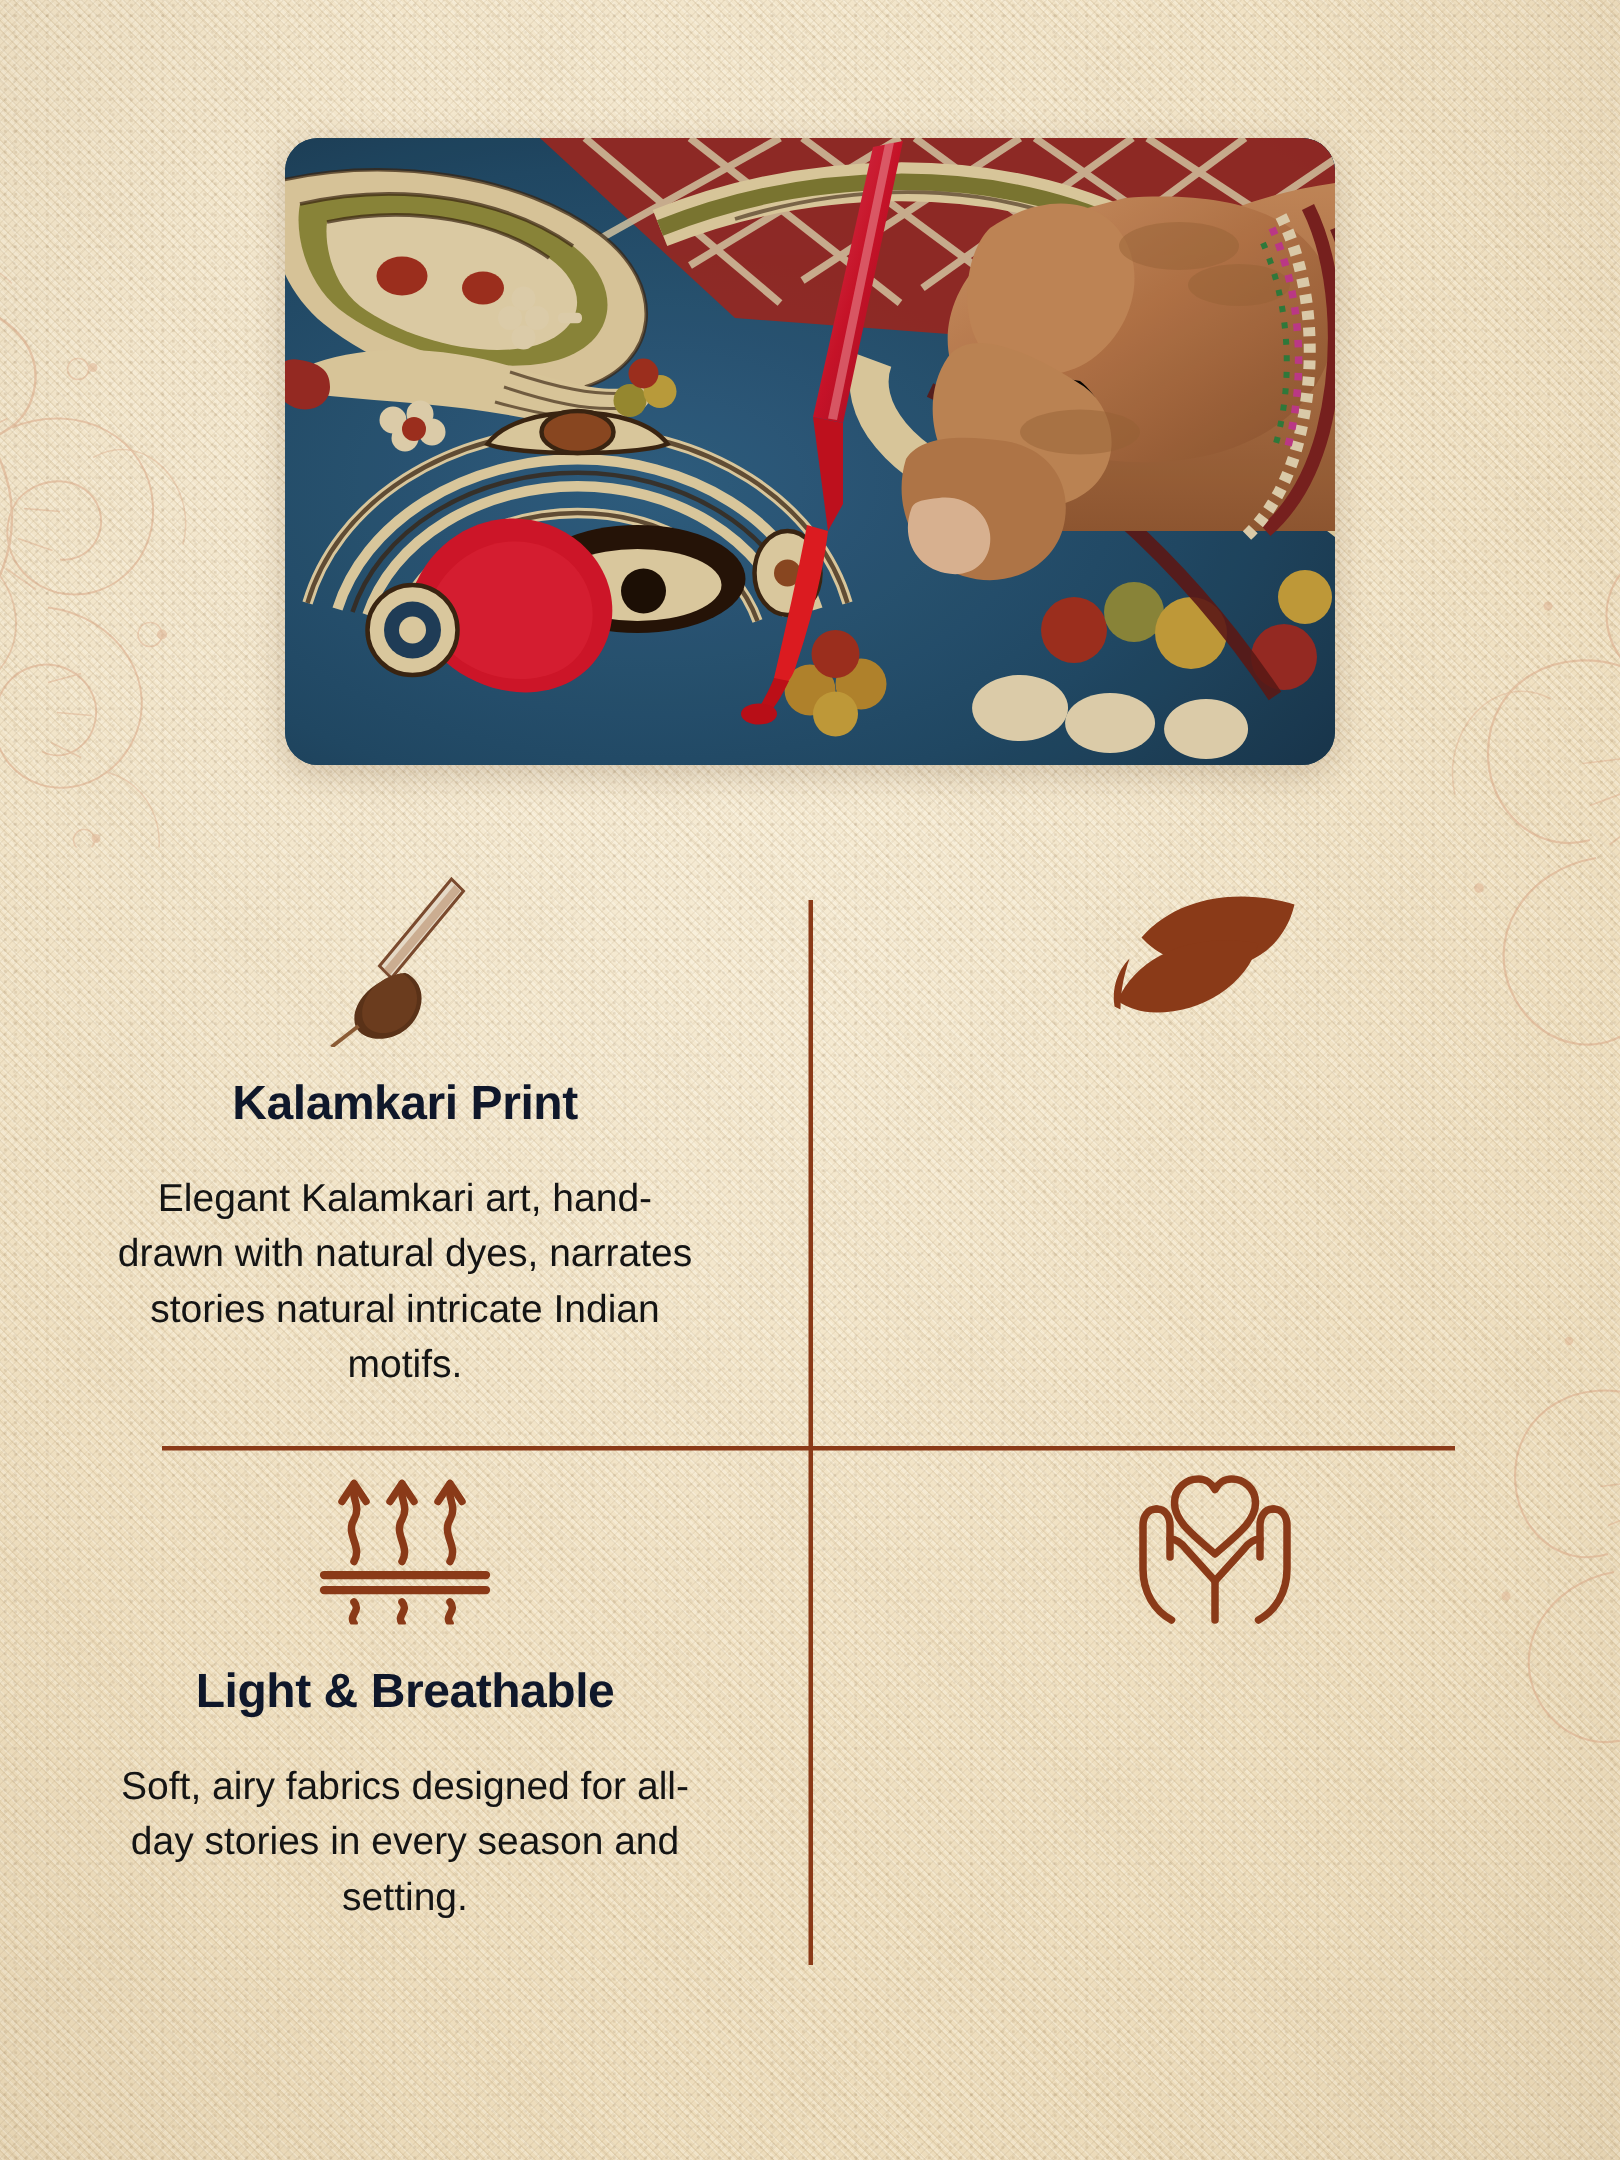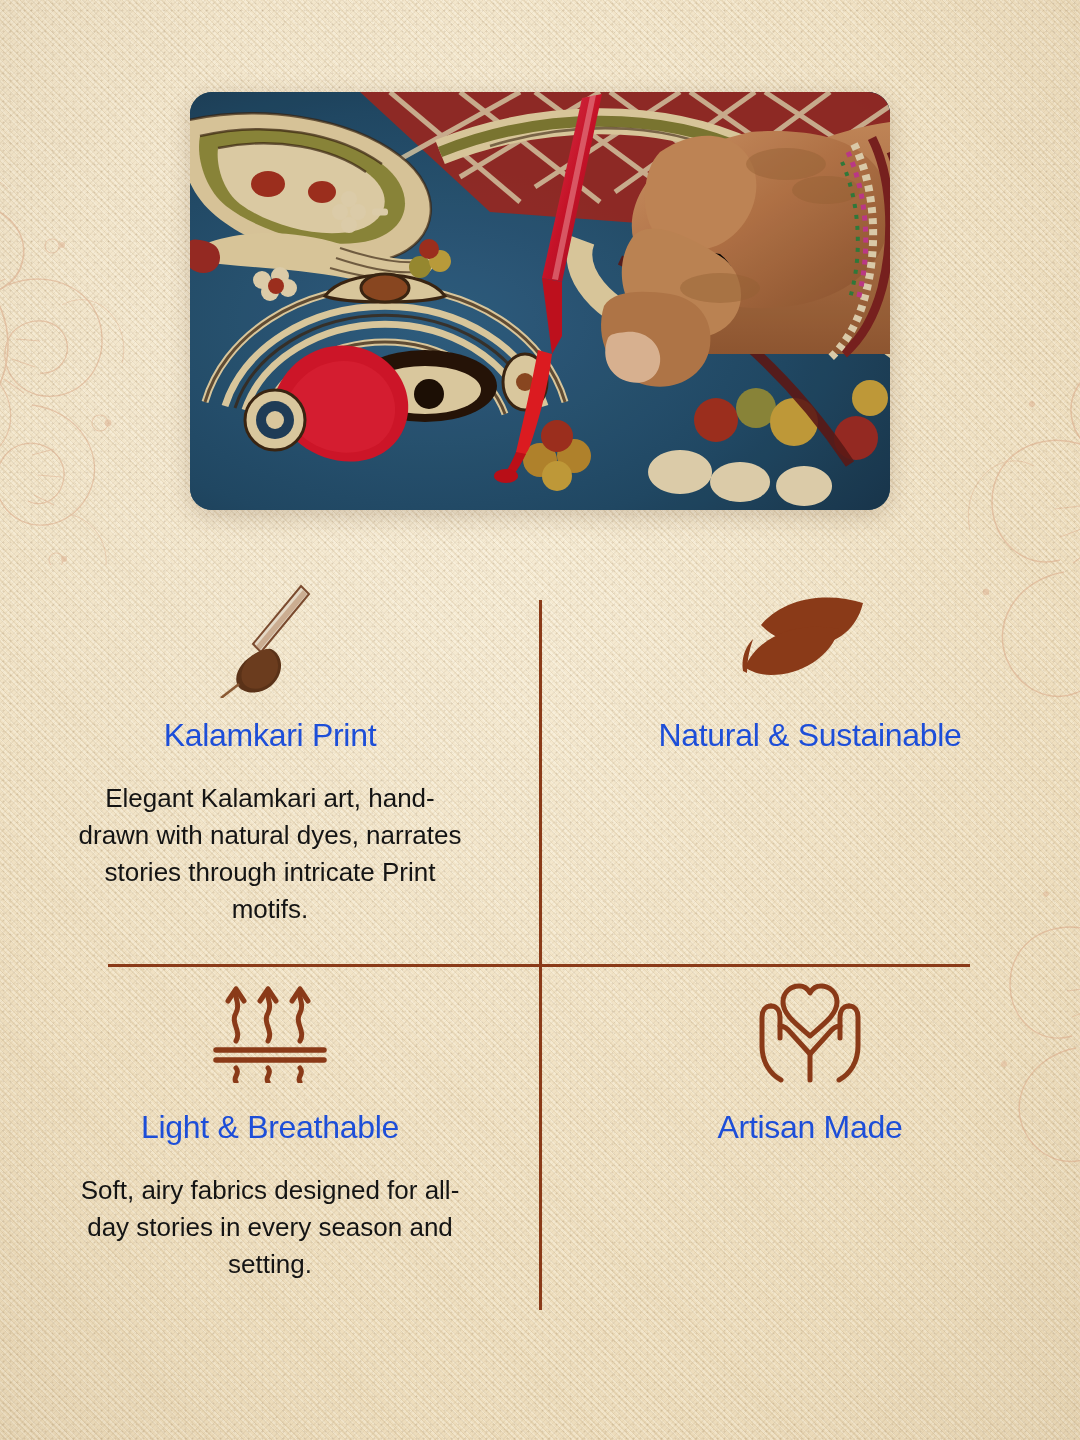--- a/index.html
+++ b/index.html
@@ -78,22 +78,22 @@
     display:flex; flex-direction:column; align-items:center;
     text-align:center;
   }
   .cell .icon{
     height:120px;
     display:flex; align-items:center; justify-content:center;
     margin-top:4px;
   }
   .cell.r2 .icon{ height:110px; margin-top:10px; }
   .title{
-    color:#1d4ed8;
-    font-weight:normal;
+    color:#0f172a;
+    font-weight:bold;
     font-size:32px;
     letter-spacing:-.3px;
     margin-top:18px;
   }
   .cell.r2 .title{ margin-top:24px; }
   .body{
     color:#141414;
     font-size:26px;
     line-height:1.42;
     margin-top:26px;
@@ -436,32 +436,31 @@
         <g>
           <path d="M86,6 L94,14 L46,72 L38,64 Z" fill="#E5D9C6" stroke="#7A4A2E" stroke-width="2"></path>
           <path d="M88,10 L92,14 L45,70 L41,66 Z" fill="#B9906E" opacity=".6"></path>
           <path d="M46,72 C30,76 18,92 22,104 C26,114 44,116 56,106 C68,96 70,78 58,70 C54,67 50,70 46,72 Z" fill="#5A3218"></path>
           <path d="M48,70 C34,74 24,88 27,100 C30,110 45,112 55,103 C65,94 66,79 56,71 C53,68 51,69 48,70 Z" fill="#6B3C1E"></path>
           <path d="M24,104 L6,118" stroke="#8A5A34" stroke-width="2.6" fill="none"></path>
         </g>
       </svg>
     </div>
     <div class="title">Kalamkari Print</div>
-    <div class="body">Elegant Kalamkari art, hand-drawn with natural dyes, narrates stories through intricate Print motifs.</div>
+    <div class="body">Elegant Kalamkari art, hand-drawn with natural dyes, narrates stories natural intricate Indian motifs.</div>
   </div>
 
   <div class="cell c2 r1">
     <div class="icon">
       <svg width="150" height="100" viewBox="0 0 150 100">
         <path d="M26,36 C52,6 96,4 128,14 C122,40 100,58 72,56 C52,55 36,47 26,36 Z" fill="#8A3A18"></path>
         <path d="M10,78 C24,46 64,32 104,40 C96,68 66,86 36,86 C26,86 16,83 10,78 Z" fill="#8A3A18"></path>
         <path d="M8,82 C6,70 10,58 18,50 C14,62 12,72 12,84 Z" fill="#8A3A18"></path>
       </svg>
     </div>
-    <div class="title">Natural &amp; Sustainable</div>
   </div>
 
   <div class="cell c1 r2">
     <div class="icon">
       <svg width="120" height="106" viewBox="0 0 120 106">
         <g fill="none" stroke="#8A3A18" stroke-width="5" stroke-linecap="round" stroke-linejoin="round">
 
           <path d="M26,64 C32,54 20,46 26,36 C31,27 24,22 26,14"></path>
           <path d="M26,12 L18,24 M26,12 L34,24"></path>
           <path d="M58,64 C64,54 52,46 58,36 C63,27 56,22 58,14"></path>
@@ -494,16 +493,15 @@
           <path d="M20,30 C14,30 11,35 11,41 L11,70 C11,86 19,98 30,104"></path>
           <path d="M20,30 C26,30 29,35 29,41 L29,62"></path>
           <path d="M29,50 C33,50 37,53 40,57 L59,78 L59,104"></path>
 
           <path d="M98,30 C104,30 107,35 107,41 L107,70 C107,86 99,98 88,104"></path>
           <path d="M98,30 C92,30 89,35 89,41 L89,62"></path>
           <path d="M89,50 C85,50 81,53 78,57 L59,78"></path>
         </g>
       </svg>
     </div>
-    <div class="title">Artisan Made</div>
   </div>
 
 </div>
 
 </body></html>

